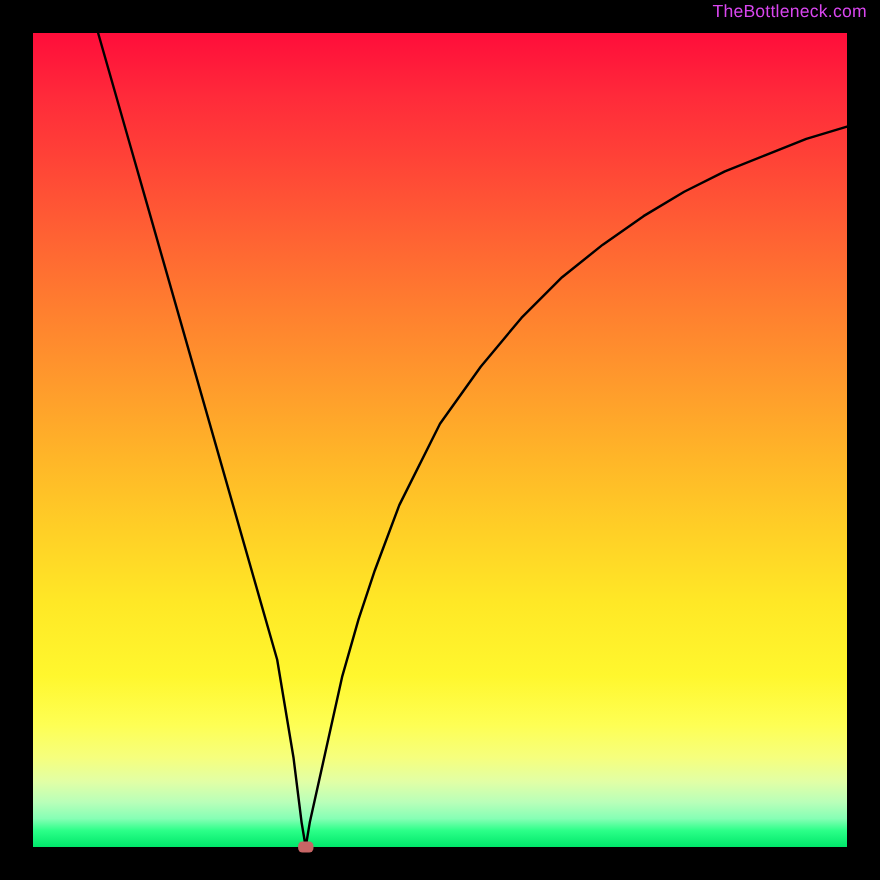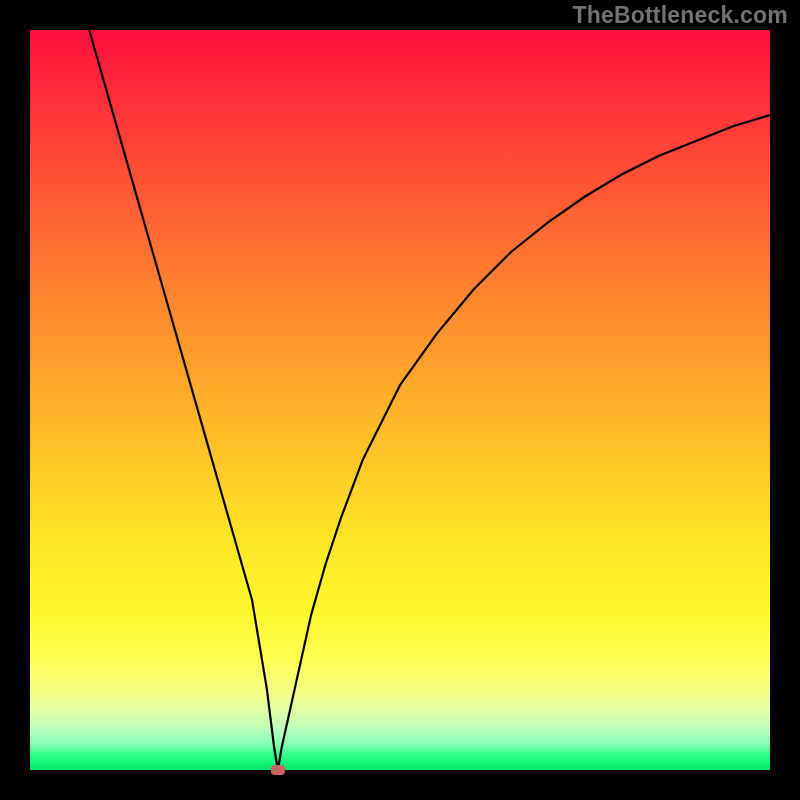--- a/index.html
+++ b/index.html
@@ -8,23 +8,23 @@
     width: 800px;
     height: 800px;
     background: #000;
     position: relative;
   }
   .watermark {
     position: absolute;
     top: 2px;
     right: 12px;
     font-family: Arial, Helvetica, sans-serif;
-    font-size: 23px;
-    font-weight: 700;
-    color: #737373;
+    font-size: 16px;
+    font-weight: 400;
+    color: #d946ef;
     letter-spacing: 0.2px;
   }
   .plot {
     position: absolute;
     left: 30px;
     top: 30px;
     width: 740px;
     height: 740px;
     background: linear-gradient(to bottom,
       #ff0d3a 0%,

